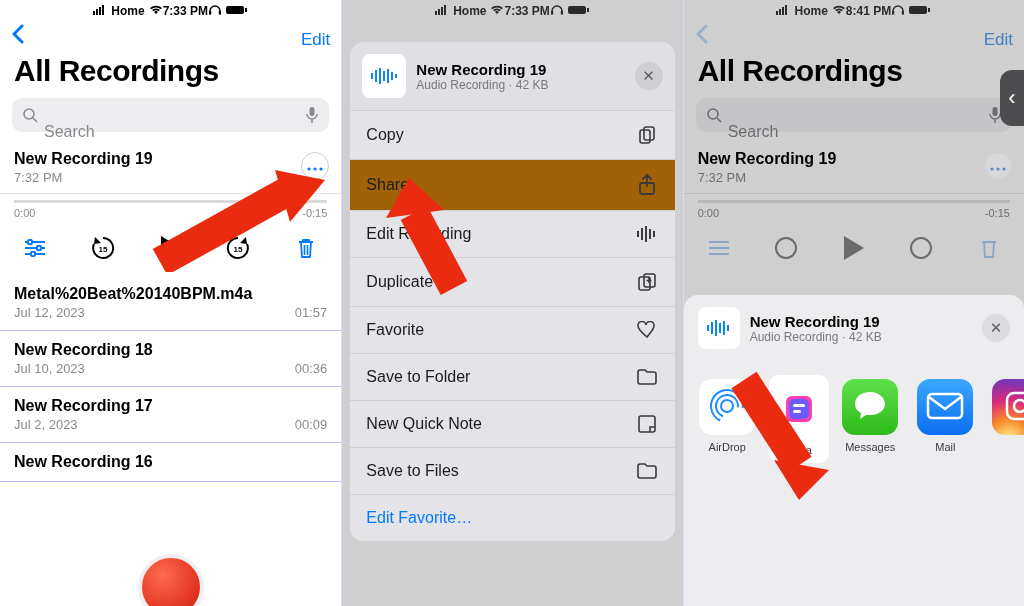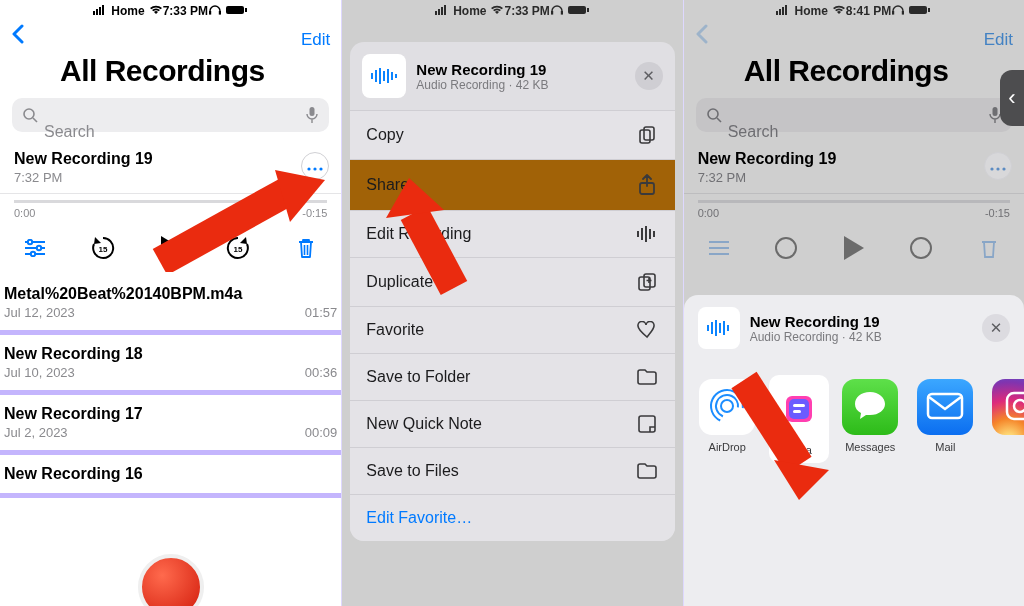--- a/index.html
+++ b/index.html
@@ -11,21 +11,21 @@
   
   .status { height: 22px; display: flex; align-items: center; justify-content: center; padding: 0 6px; font-size: 12px; font-weight: 600; color: #000; }
   .status .left, .status .right { display:flex; align-items:center; gap:4px; }
   .dim .status { color:#2a2a2a; }
 
   
   .nav { display:flex; align-items:flex-end; justify-content:space-between; padding: 6px 11px 2px; height:30px; }
   .nav .back { color:#007aff; font-size:22px; }
   .nav .edit { color:#007aff; font-size:17px; }
   .dim .nav .edit, .dim .nav .back { color:#4382c3; }
-  h1.page-title { font-size: 30px; font-weight: 700; padding: 2px 14px 10px; letter-spacing: -0.5px; margin-left: 46px; }
+  h1.page-title { font-size: 30px; font-weight: 700; padding: 2px 14px 10px; letter-spacing: -0.5px; }
 
   
   .search { margin: 0 12px 10px; background: #ededef; border-radius: 10px; height: 34px; display:flex; align-items:center; padding:0 10px; color:#8a8a8e; }
   .dim .search { background:#c5c4c6; color:#6e6e72; }
   .search .label { flex:1; font-size:16px; padding-left:6px;margin-top:33px; }
   .search svg { display:block; }
 
   
   .rec-row { padding: 8px 14px; border-bottom: 1px solid #e5e5e7; position:relative; }
   .dim .rec-row { border-color:#bdbdbf; }
@@ -46,21 +46,21 @@
 
   
   .controls { display:flex; align-items:center; justify-content:space-between; padding:6px 18px 10px; }
   .controls .ic { width:34px; height:34px; display:flex; align-items:center; justify-content:center; color:#007aff; }
   .controls .ic.black { color:#000; }
   .dim .controls .ic { color:#5b8bc2; }
   .dim .controls .ic.black { color:#2a2a2a; }
   .play { width:0; height:0; border-left:20px solid currentColor; border-top:12px solid transparent; border-bottom:12px solid transparent; }
 
   
-  .list-item { padding:10px 4px; border-bottom:5px solid #c4b5fd; }
+  .list-item { padding:10px 14px; border-bottom:1px solid #c4b5fd; }
   .list-item .nm { font-size:16px; font-weight:600; }
   .list-item .dt { display:flex; justify-content:space-between; font-size:13px; color:#8a8a8e; margin-top:2px; }
 
   .record-btn { position:absolute; bottom:-14px; left:50%; transform:translateX(-50%); width:66px; height:66px; border-radius:50%; background: radial-gradient(circle at 35% 30%, #ff6a4d, #d11a0a); border:4px solid #efefef; }
   .sheet { position:absolute; left:8px; right:8px; top:42px; background:#e0dfe3; border-radius:14px; overflow:hidden; }
   .sheet-head { display:flex; align-items:center; padding:12px 12px; gap:10px; }
   .sheet-head .thumb { width:44px; height:44px; background:#fff; border-radius:8px; display:flex; align-items:center; justify-content:center; color:#0b84ff; }
   .sheet-head .tt .t1 { font-weight:600; font-size:15px; }
   .sheet-head .tt .t2 { font-size:12px; color:#7a7a7e; }
   .sheet-head .close { margin-left:auto; width:28px; height:28px; border-radius:50%; background:#cfced3; display:flex; align-items:center; justify-content:center; color:#5d5d61; font-size:15px; }

